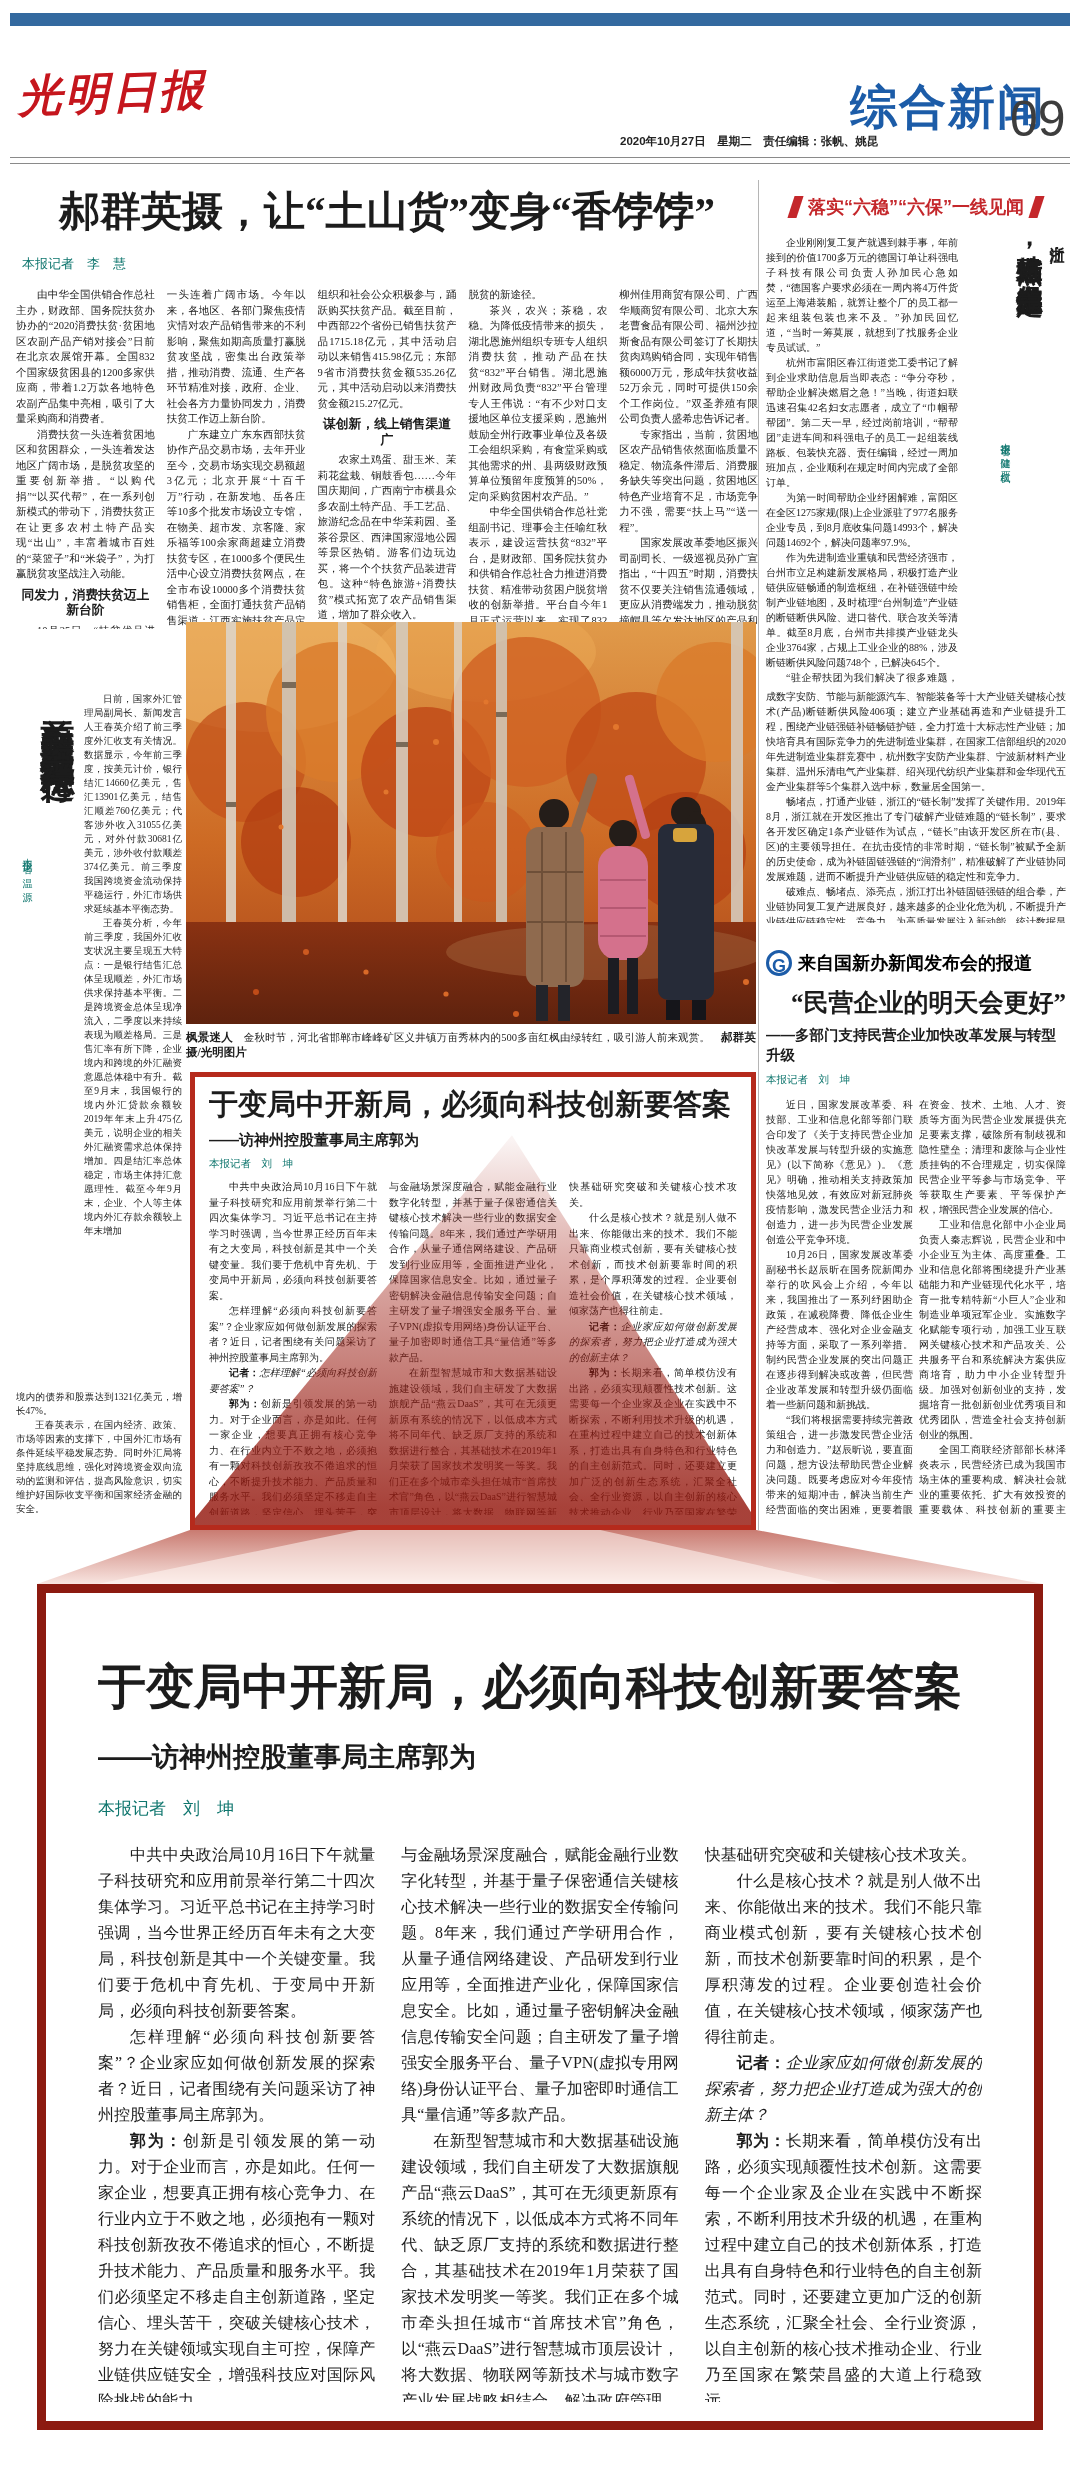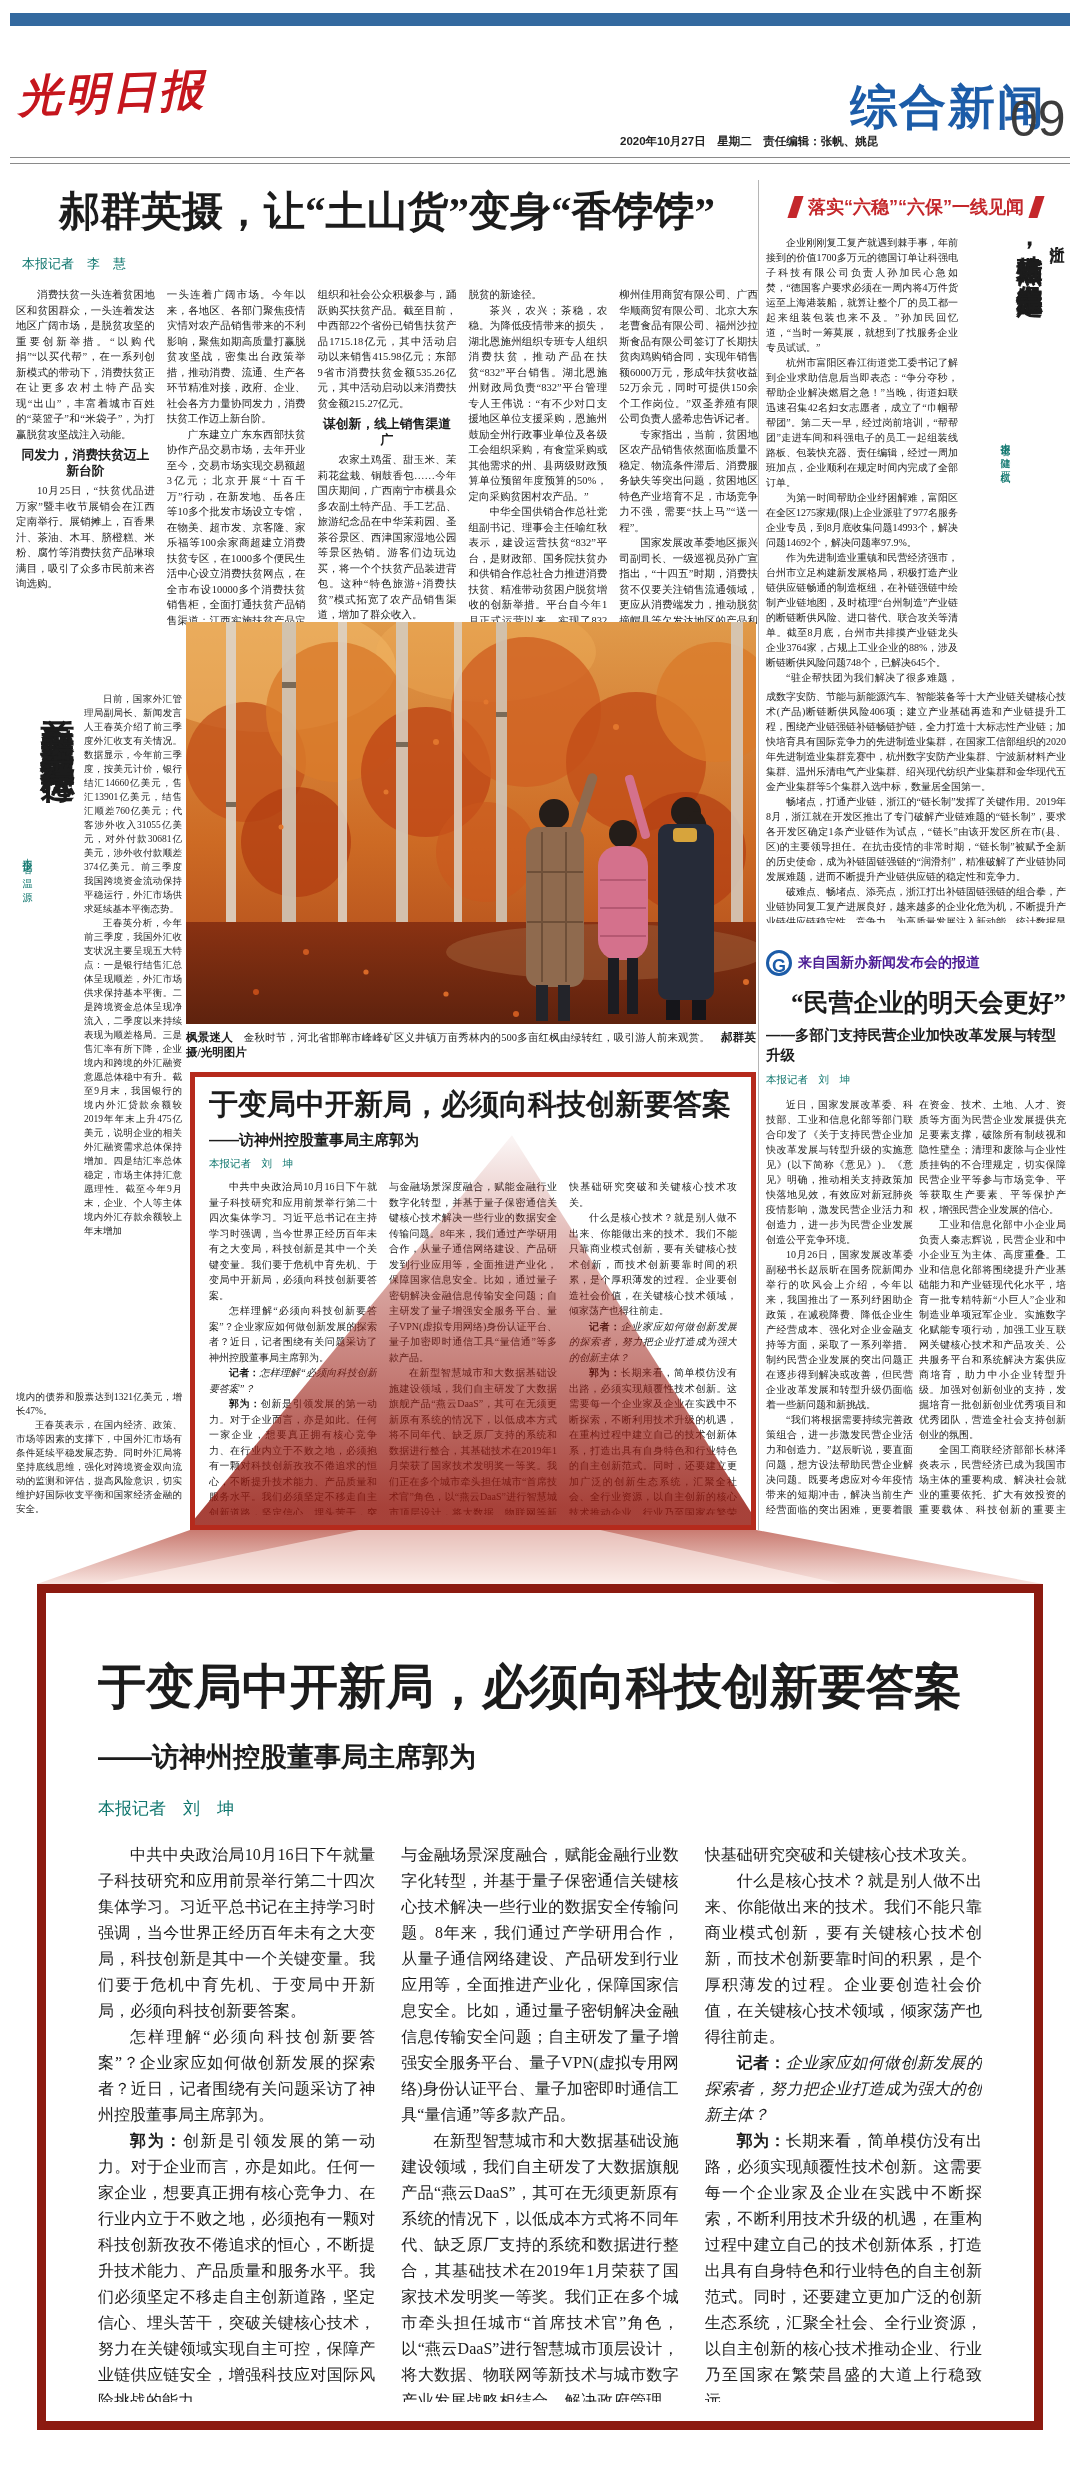--- a/index.html
+++ b/index.html
@@ -79,21 +79,21 @@
   .zj-kicker{font-size:15px;font-weight:bold;letter-spacing:2px;}
   .zj-title{font-size:26px;font-weight:bold;letter-spacing:0.5px;}
   .zj-byline{font-size:10px;margin-top:200px;letter-spacing:1px;}
   .zj-wide{margin-top:6px;height:234px;overflow:hidden;font-size:10px;line-height:15px;text-align:justify;}
   
   .my{left:766px;top:950px;width:300px;}
   .my-kicker{display:flex;align-items:center;gap:6px;}
   .my-g{width:26px;height:26px;border-radius:50%;border:3px solid #1c5ca8;color:#1c5ca8;font-weight:bold;
         font-size:18px;line-height:26px;text-align:center;box-sizing:border-box;
         font-family:"Liberation Sans","DejaVu Sans",sans-serif;}
-  .my-kicker .txt{font-size:14px;font-weight:bold;color:#4c1d95;font-family:"Liberation Sans","DejaVu Sans",sans-serif;}
+  .my-kicker .txt{font-size:18px;font-weight:bold;color:#000000;font-family:"Liberation Sans","DejaVu Sans",sans-serif;}
   .my-headline{font-size:25px;font-weight:bold;margin-top:10px;white-space:nowrap;text-align:right;}
   .my-sub{font-size:14.5px;font-weight:bold;margin-top:6px;line-height:20px;
         font-family:"Liberation Sans","DejaVu Sans",sans-serif;}
   .my-byline{font-size:10.5px;margin-top:8px;}
   .my-cols{margin-top:10px;gap:6px;height:420px;font-size:10px;line-height:15px;}
 </style>
 </head>
 <body>
 
 <div class="page">
@@ -104,20 +104,21 @@
   <div class="abs section-title">综合新闻</div>
   <div class="abs page-num">09</div>
   <div class="abs mast-rule"></div>
   <div class="abs vdivider"></div>
 
   <div class="abs main-art">
     <div class="main-headline">郝群英摄，让“土山货”变身“香饽饽”</div>
     <div class="main-byline byline">本报记者　李　慧</div>
     <div class="cols main-cols">
       <div class="col">
+          <p>由中华全国供销合作总社主办，财政部、国务院扶贫办协办的“2020消费扶贫·贫困地区农副产品产销对接会”日前在北京农展馆开幕。全国832个国家级贫困县的1200多家供应商，带着1.2万款各地特色农副产品集中亮相，吸引了大量采购商和消费者。</p>
           <p>消费扶贫一头连着贫困地区和贫困群众，一头连着发达地区广阔市场，是脱贫攻坚的重要创新举措。“以购代捐”“以买代帮”，在一系列创新模式的带动下，消费扶贫正在让更多农村土特产品实现“出山”，丰富着城市百姓的“菜篮子”和“米袋子”，为打赢脱贫攻坚战注入动能。</p>
           <h4 class="sub">同发力，消费扶贫迈上新台阶</h4>
           <p>10月25日，“扶贫优品进万家”暨丰收节展销会在江西定南举行。展销摊上，百香果汁、茶油、木耳、脐橙糕、米粉、腐竹等消费扶贫产品琳琅满目，吸引了众多市民前来咨询选购。</p>
         </div>
       <div class="col">
           <p class="cont">一头连着广阔市场。今年以来，各地区、各部门聚焦疫情灾情对农产品销售带来的不利影响，聚焦如期高质量打赢脱贫攻坚战，密集出台政策举措，推动消费、流通、生产各环节精准对接，政府、企业、社会各方力量协同发力，消费扶贫工作迈上新台阶。</p>
           <p>广东建立广东东西部扶贫协作产品交易市场，去年开业至今，交易市场实现交易额超3亿元；北京开展“十百千万”行动，在新发地、岳各庄等10多个批发市场设立专馆，在物美、超市发、京客隆、家乐福等100余家商超建立消费扶贫专区，在1000多个便民生活中心设立消费扶贫网点，在全市布设10000多个消费扶贫销售柜，全面打通扶贫产品销售渠道；江西实施扶贫产品定向直供直销机关、学校、医院、企业等单位食堂和社区、交易市场“六进”活动，今年以来机关事业单位采购扶贫产品2.7亿元。</p>
         </div>
       <div class="col">
           <p class="cont">组织和社会公众积极参与，踊跃购买扶贫产品。截至目前，中西部22个省份已销售扶贫产品1715.18亿元，其中活动启动以来销售415.98亿元；东部9省市消费扶贫金额535.26亿元，其中活动启动以来消费扶贫金额215.27亿元。</p>

